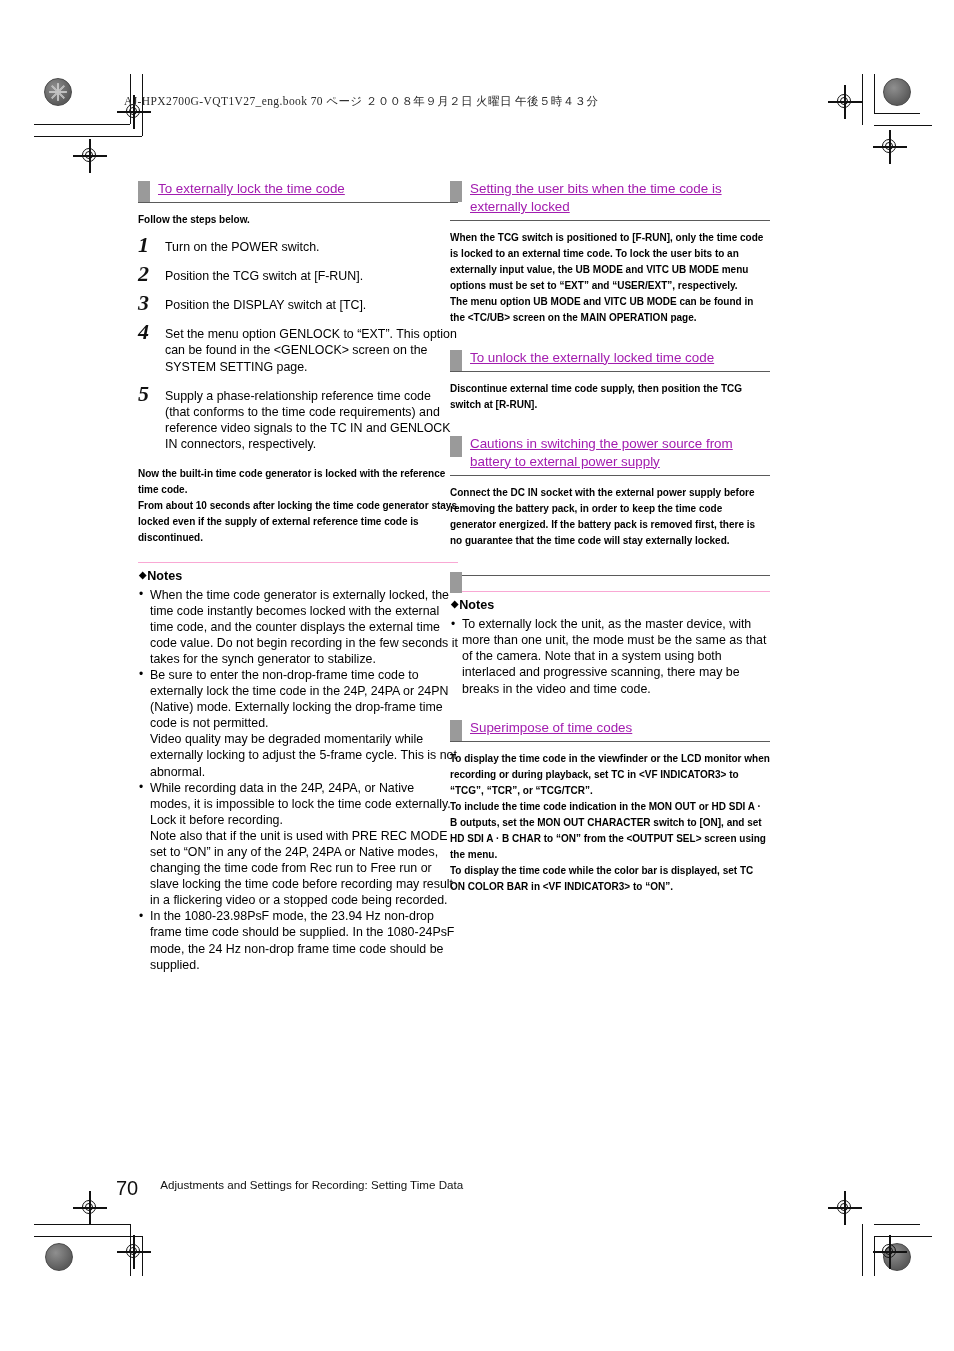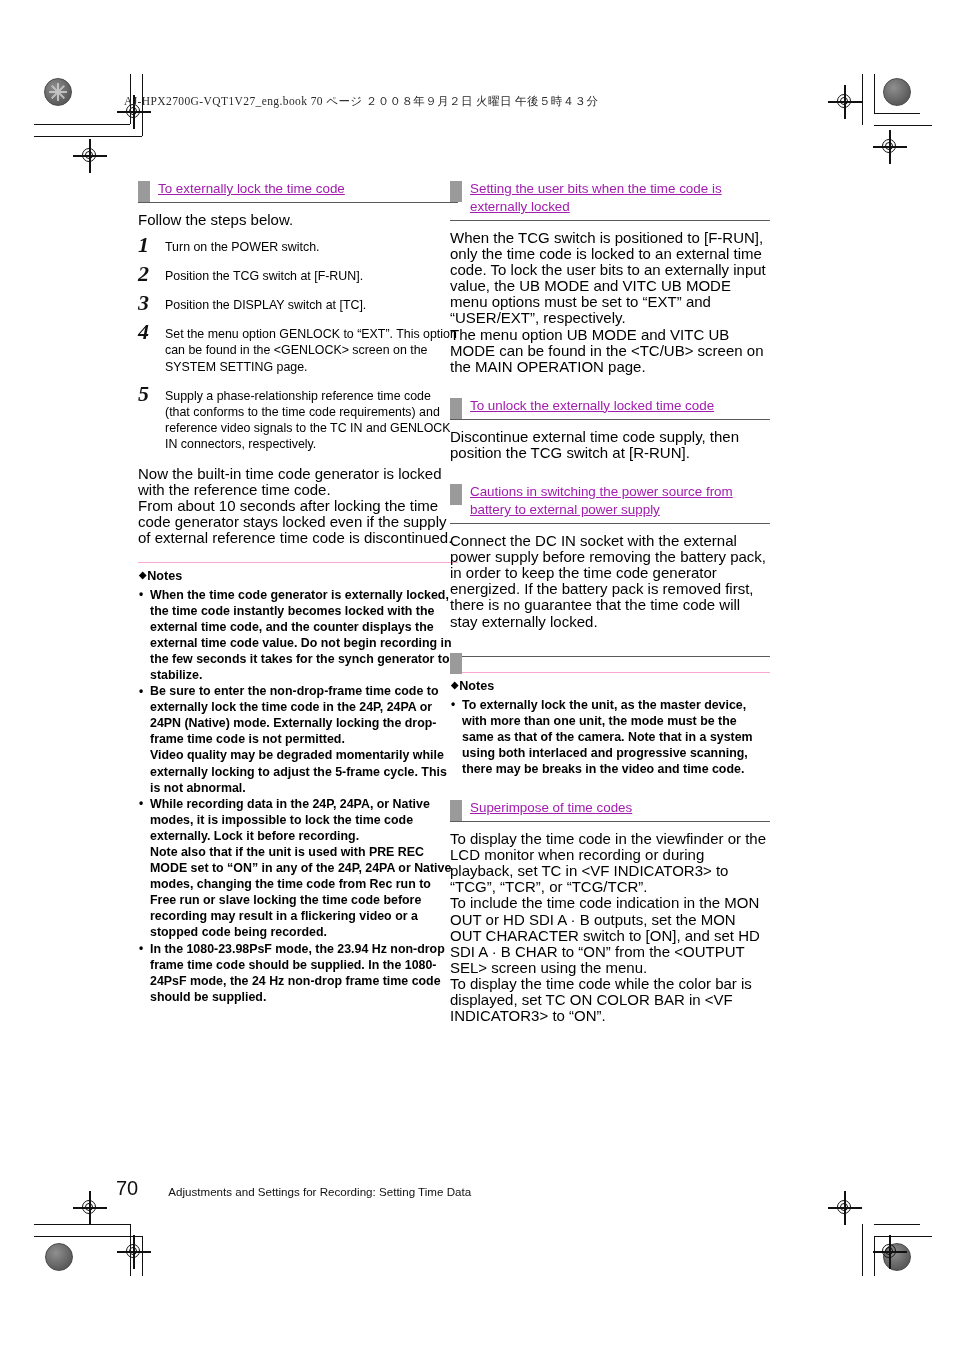--- a/index.html
+++ b/index.html
@@ -129,22 +129,23 @@
     display: block;
     margin-left: 20px;
     font-size: 13.4px;
     line-height: 18px;
     color: #a21caf;
     text-decoration: underline;
   }
 
   p.body {
     margin: 0 0 0 0;
-    font-size: 15px;
+    font-size: 10px;
     line-height: 16.1px;
+    font-weight: bold;
   }
   p.gap { margin-top: 14px; }
 
   .steps { margin-top: 11px; }
   .step {
     position: relative;
     padding-left: 27px;
     margin-bottom: 13px;
   }
   .step .num {
@@ -183,38 +184,37 @@
     list-style: none;
     margin: 3px 0 0 0;
     padding: 0;
   }
   ul.notes > li {
     position: relative;
     padding-left: 12px;
     margin-bottom: 0px;
     font-size: 12.4px;
     line-height: 16.1px;
-    font-weight: bold;
   }
   ul.notes > li::before {
     content: "\2022";
     position: absolute;
     left: 1px;
     top: -0.5px;
     font-size: 12px;
   }
 
   
   .footer {
     position: absolute;
     left: 116px;
     top: 1178px;
     display: flex;
-    align-items: flex-end;
-    gap: 30px;
+    align-items: flex-start;
+    gap: 22px;
   }
   .footer .pageno {
     font-size: 20px;
     line-height: 20px;
     color: #111;
   }
   .footer .crumb {
     font-size: 11.6px;
     color: #111;
   }

